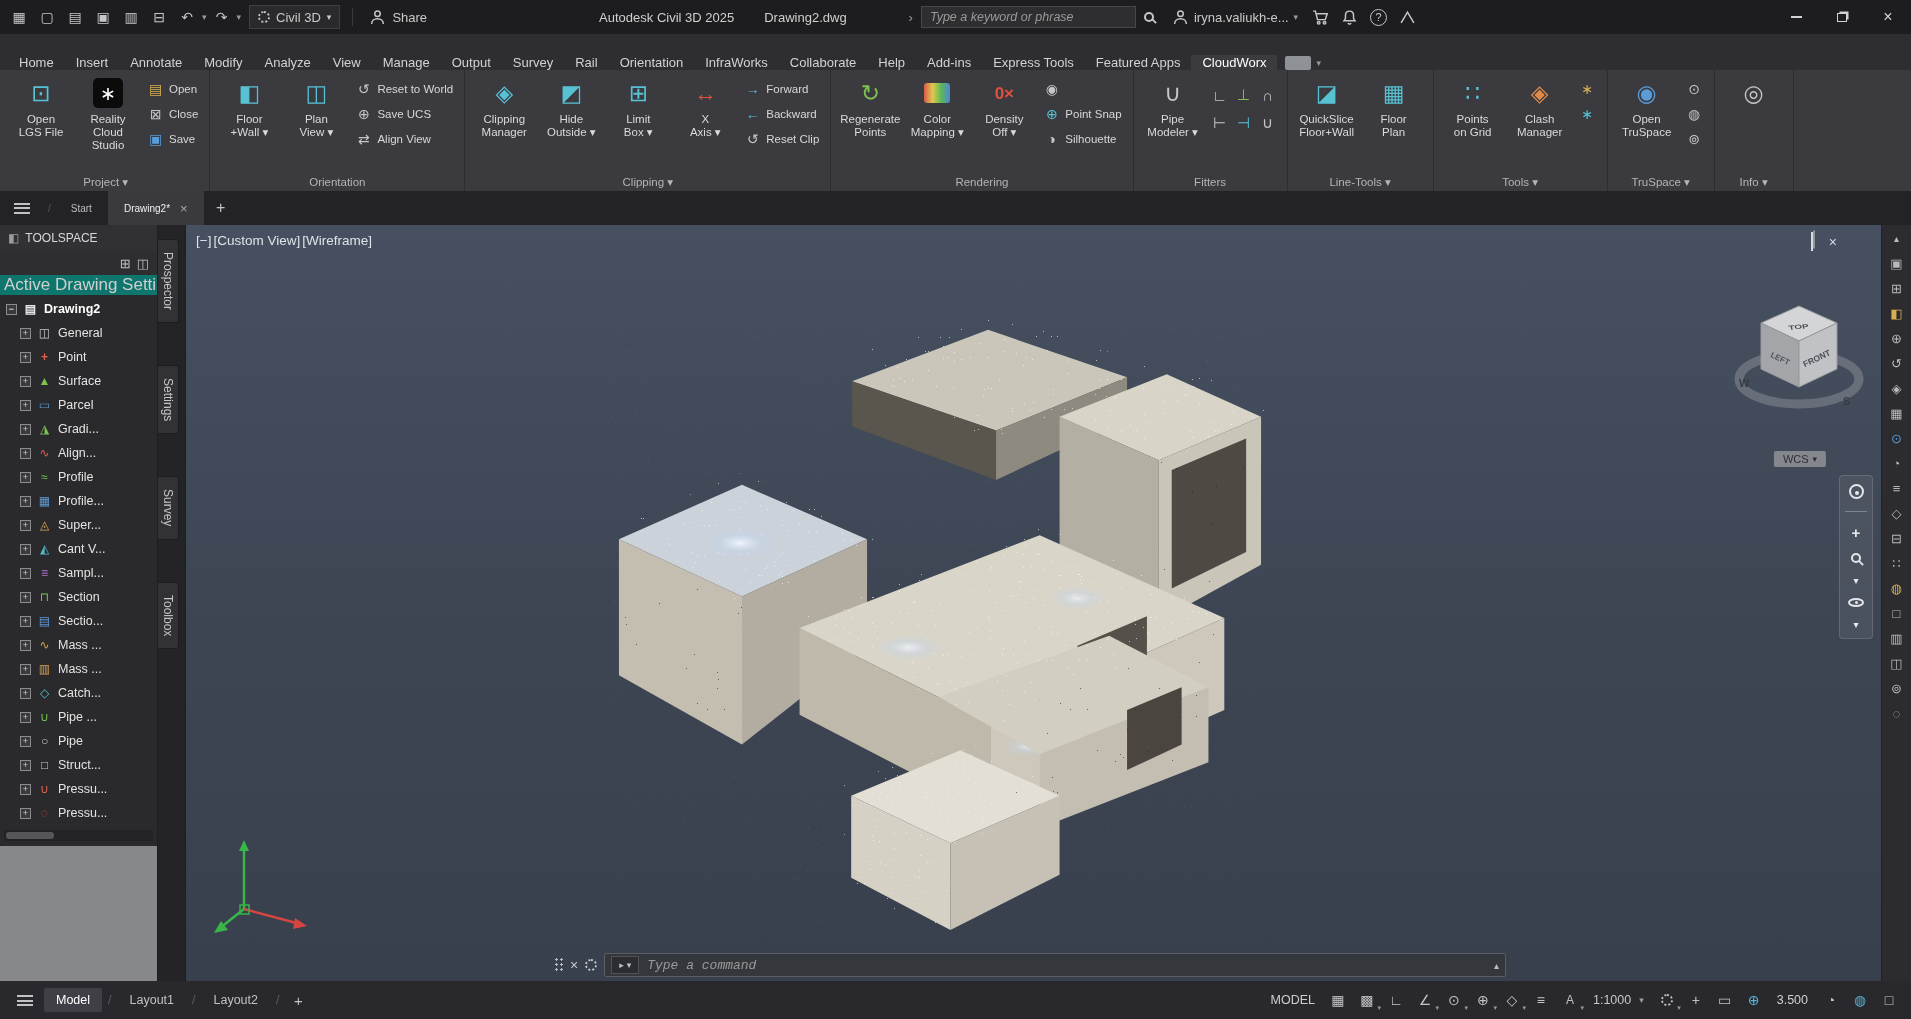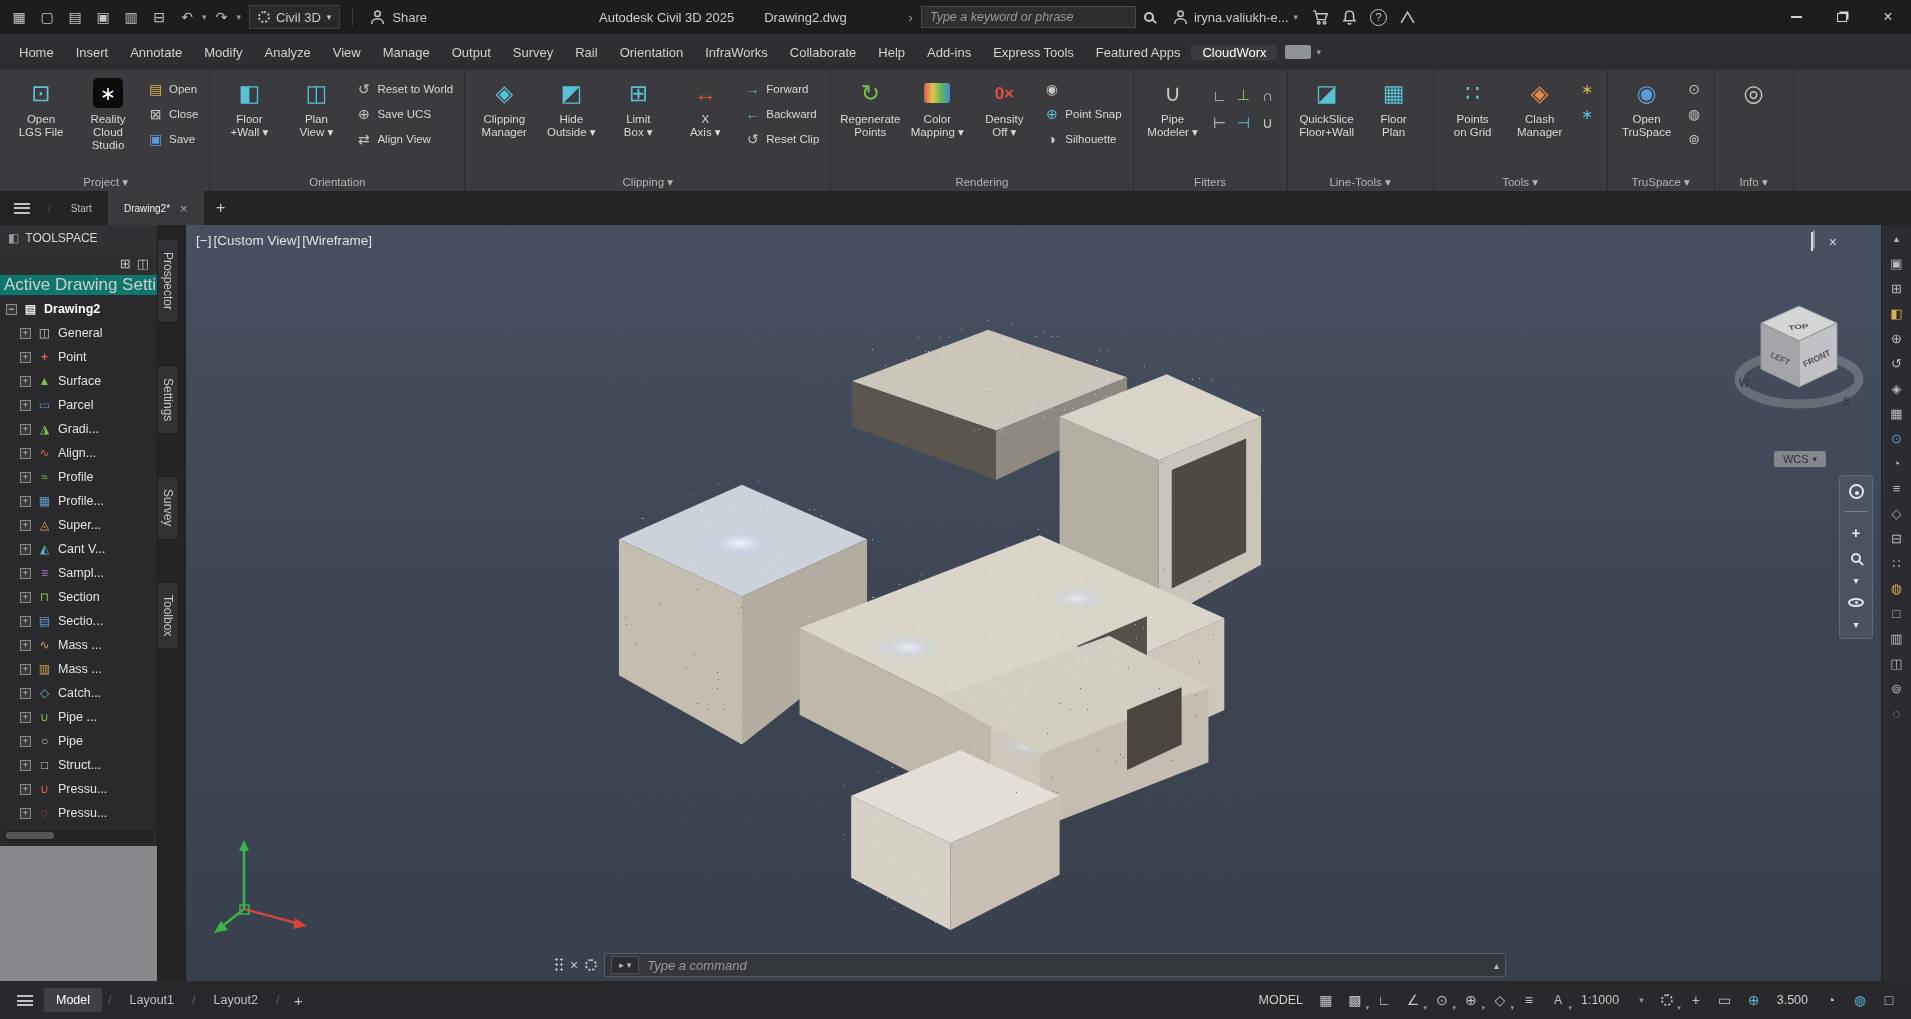--- a/index.html
+++ b/index.html
@@ -42,21 +42,21 @@
 .tb-svg{width:17px;height:17px;fill:none;stroke:#c6c6c9;stroke-width:1.4}
 .help-circ{width:17px;height:17px;border:1.5px solid #c6c6c9;border-radius:50%;display:flex;
   align-items:center;justify-content:center;font-size:11px}
 .win-controls{margin-left:auto;display:flex;height:34px}
 .win-btn{width:46px;height:34px;display:flex;align-items:center;justify-content:center;color:#d2d2d5}
 .winmin{width:11px;height:2px;background:currentColor}
 .winrest{width:10px;height:9px;border:1.5px solid currentColor;box-shadow:2px -2px 0 -0.5px currentColor}
 .winx{font-size:16px}
 
 
-.ribbontabs{height:36px;background:#2e2e32;display:flex;align-items:center;color:#d2d2d2;
+.ribbontabs{height:36px;background:#2e2e32;display:flex;align-items:flex-end;color:#d2d2d2;
   font-size:13px;padding-left:8px;flex:none}
 .rtab{display:flex;align-items:center;padding:0 11px;white-space:nowrap}
 .rtab.active{background:#3a3a3f;color:#fff}
 .ribbon-collapse{display:flex;align-items:center;gap:5px;margin-left:8px}
 .rc-chip{width:26px;height:14px;background:#8e9296;border-radius:2px}
 
 
 .ribbon{height:121px;background:#3a3a3f;display:flex;flex:none;padding-left:2px}
 .rpanel{display:flex;flex-direction:column;border-right:1px solid #2d2d31}
 .rpanel-content{flex:1;display:flex;align-items:stretch;padding:3px 7px 0;gap:3px}
@@ -208,21 +208,21 @@
   background-size:5px 5px}
 .cmd-x{color:#c6c9ce;font-size:14px}
 .cmd-x::before{content:"×"}
 .cmd-tool{width:12px;height:12px;border:2px dotted #c6c9ce;border-radius:50%}
 .cmd-input{flex:1;height:24px;background:rgba(52,54,58,.92);border:1px solid #5c5e63;
   display:flex;align-items:center;padding:0 6px;gap:8px;border-radius:2px}
 .cmd-promptbox{width:28px;height:18px;background:#2c2d30;border:1px solid #505257;display:flex;
   align-items:center;justify-content:center;gap:3px;color:#c0c3c8;font-size:9px;flex:none}
 .i-play::before{content:"▸"}
 .cmd-field{flex:1;background:transparent;border:none;outline:none;color:#22c55e;font-size:13px;
-  font-family:Liberation Sans, sans-serif}
+  font-family:Liberation Mono, monospace}
 .cmd-up{color:#b9bcc1;font-size:10px}
 .cmd-up::before{content:"▴"}
 
 
 .rightstrip{width:30px;background:#2c2c30;border-left:1px solid #222226;display:flex;
   flex-direction:column;align-items:center;padding-top:4px;gap:7px;flex:none;color:#b9b9bd;font-size:13px}
 .rs{width:20px;height:18px;display:flex;align-items:center;justify-content:center}
 
 
 .statusbar{height:38px;background:#29292d;display:flex;align-items:center;padding:0 10px;gap:4px;
@@ -233,21 +233,21 @@
 .sb-slash{color:#5b5b60;padding:0 2px}
 .sb-slash::before{content:"/"}
 .sb-plus{width:26px;display:flex;justify-content:center;font-size:15px;color:#c2c2c6}
 .sb-plus::before{content:"+"}
 .sb-right{margin-left:auto;display:flex;align-items:center;gap:5px}
 .sb-text{color:#cfcfd2;margin:0 6px;white-space:nowrap}
 .sb-icon{width:24px;height:24px;display:flex;align-items:center;justify-content:center;
   position:relative;color:#c2c2c6;font-size:14px}
 .sb-icon .dd{position:absolute;right:-2px;bottom:0;font-size:7px;color:#9a9a9e}
 .sb-icon.on{color:#58b6d8}
-.sb-scale{display:flex;align-items:center;gap:20px;margin:0 6px;white-space:nowrap}
+.sb-scale{display:flex;align-items:center;gap:8px;margin:0 6px;white-space:nowrap}
 .si-grid::before{content:"▦"}
 .si-snap::before{content:"▩"}
 .si-ortho::before{content:"∟"}
 .si-polar::before{content:"∠"}
 .si-osnap::before{content:"⊙"}
 .si-otrack::before{content:"⊕"}
 .si-iso::before{content:"◇"}
 .si-lwt::before{content:"≡"}
 .si-annot::before{content:"A";font-size:12px}
 .si-plus::before{content:"+"}

